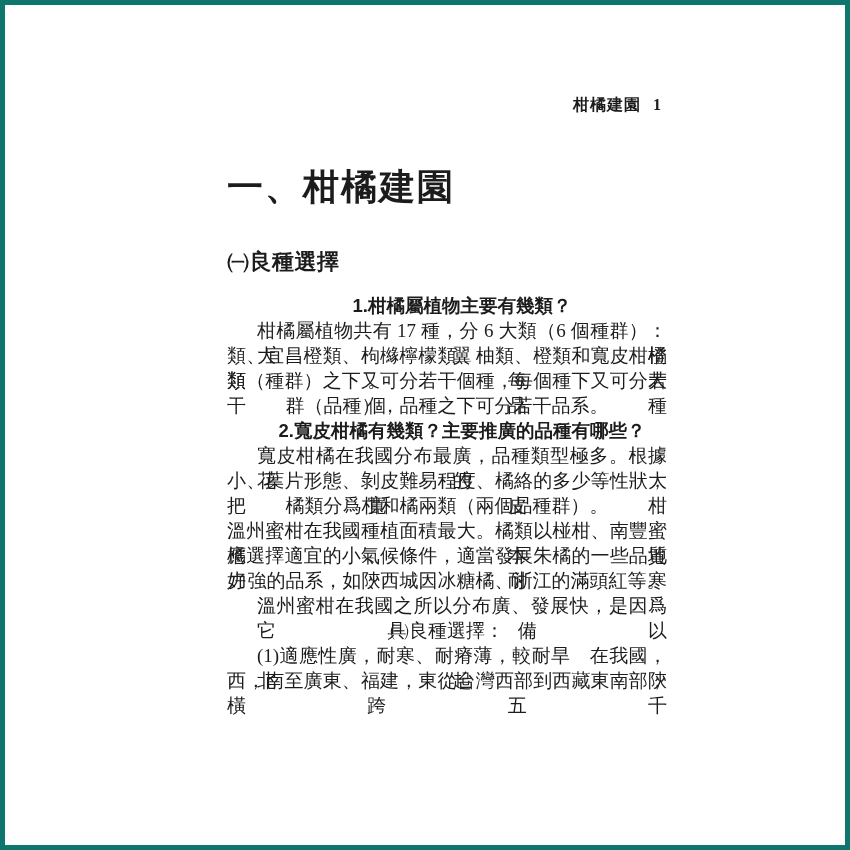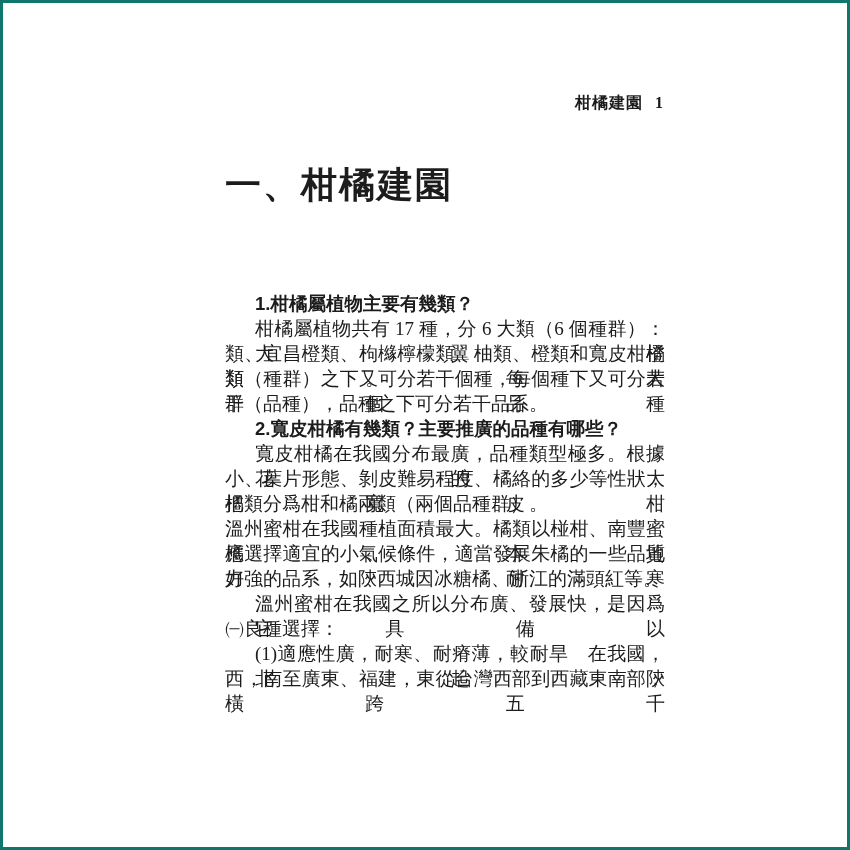--- a/index.html
+++ b/index.html
@@ -6,21 +6,21 @@
     margin: 0;
     padding: 0;
     background: #ffffff;
   }
   .page {
     position: relative;
     width: 850px;
     height: 850px;
     background: #ffffff;
     box-sizing: border-box;
-    border: 3px solid #0f766e;
+    border: 5px solid #0f766e;
     overflow: hidden;
     color: #1c1c1c;
     font-family: "Liberation Serif", "DejaVu Serif", serif;
   }
   .running-header {
     position: absolute;
     top: 90px;
     right: 184px;
     font-size: 16px;
     font-weight: 700;
@@ -56,20 +56,21 @@
     top: 288px;
     left: 222px;
     width: 440px;
     font-size: 19px;
   }
   .body-text .line {
     height: 25px;
     line-height: 25px;
     white-space: nowrap;
     overflow: visible;
+    text-align: center;
   }
   .body-text .line.indent {
     padding-left: 30px;
   }
   .body-text .line.bold {
     font-family: "Liberation Sans", "DejaVu Sans", sans-serif;
     font-weight: 700;
     font-size: 18.5px;
   }
   .body-text .line.justify {
@@ -83,20 +84,21 @@
 <body>
 
 <div class="page">
 
   <div class="running-header">
     <span>柑橘建園</span><span class="pageno">1</span>
   </div>
 
   <div class="chapter-title">一、柑橘建園</div>
 
+  <div class="section-heading">㈠良種選擇</div>
 
   <div class="body-text">
       <div class="line bold indent">1.柑橘屬植物主要有幾類？</div>
       <div class="line indent justify">柑橘屬植物共有 17 種，分 6 大類（6 個種群）：大翼橙</div>
       <div class="line justify">類、宜昌橙類、枸櫞檸檬類、柚類、橙類和寬皮柑橘類。每大</div>
       <div class="line justify">類（種群）之下又可分若干個種，每個種下又可分若干個品種</div>
       <div class="line">群（品種），品種之下可分若干品系。</div>
       <div class="line bold indent">2.寬皮柑橘有幾類？主要推廣的品種有哪些？</div>
       <div class="line indent justify">寬皮柑橘在我國分布最廣，品種類型極多。根據花的大</div>
       <div class="line justify">小、葉片形態、剝皮難易程度、橘絡的多少等性狀，把寬皮柑</div>

